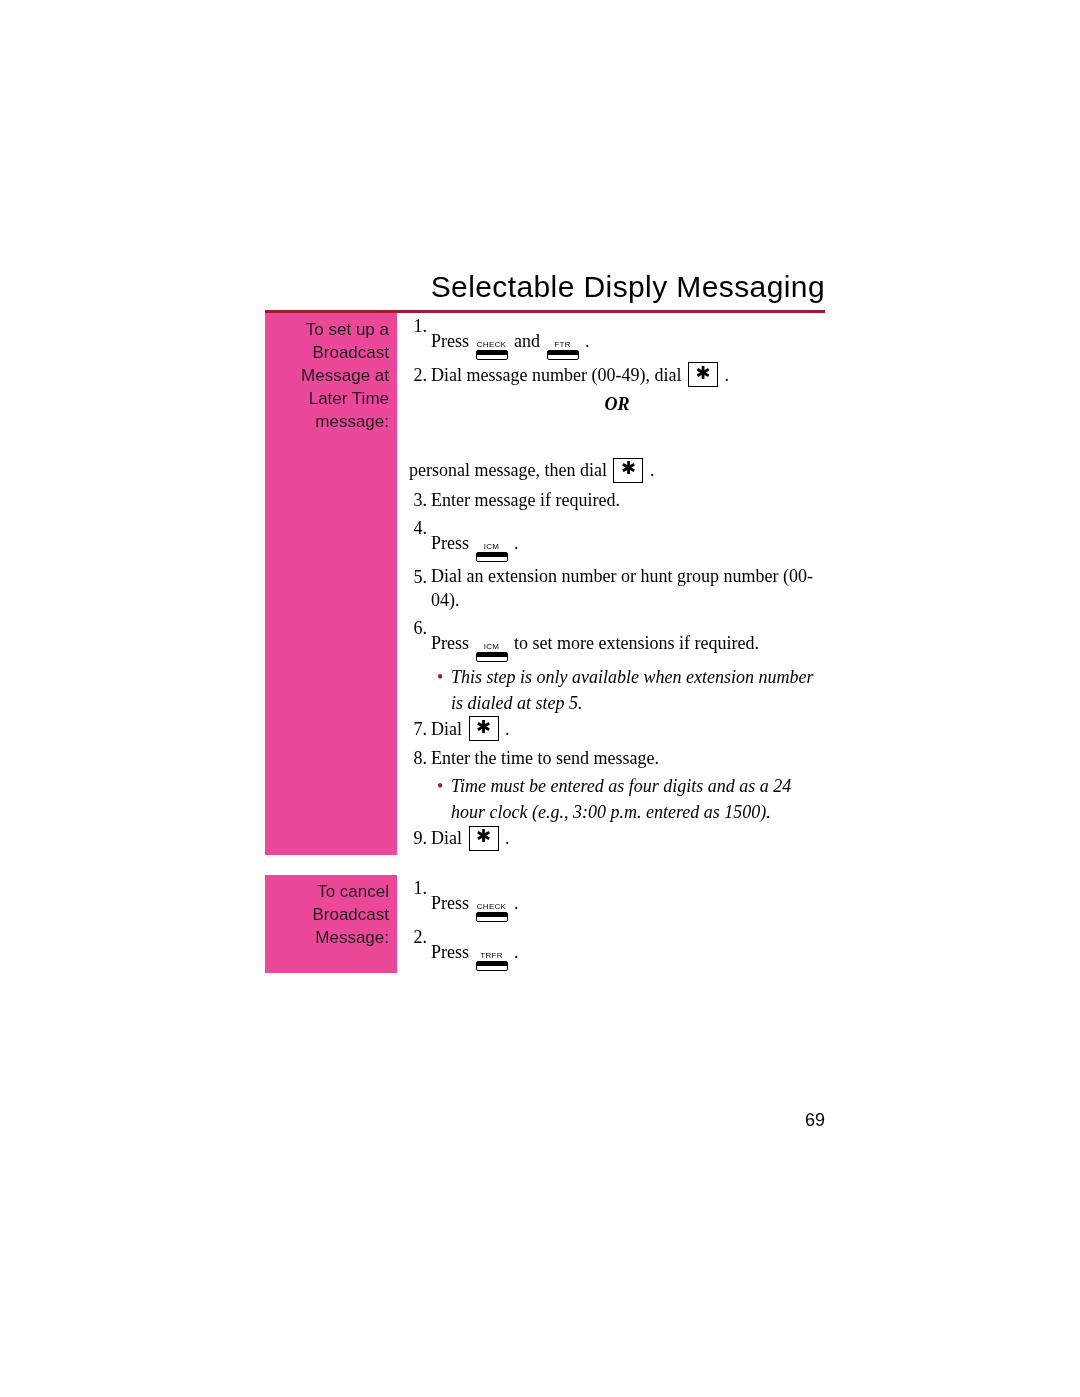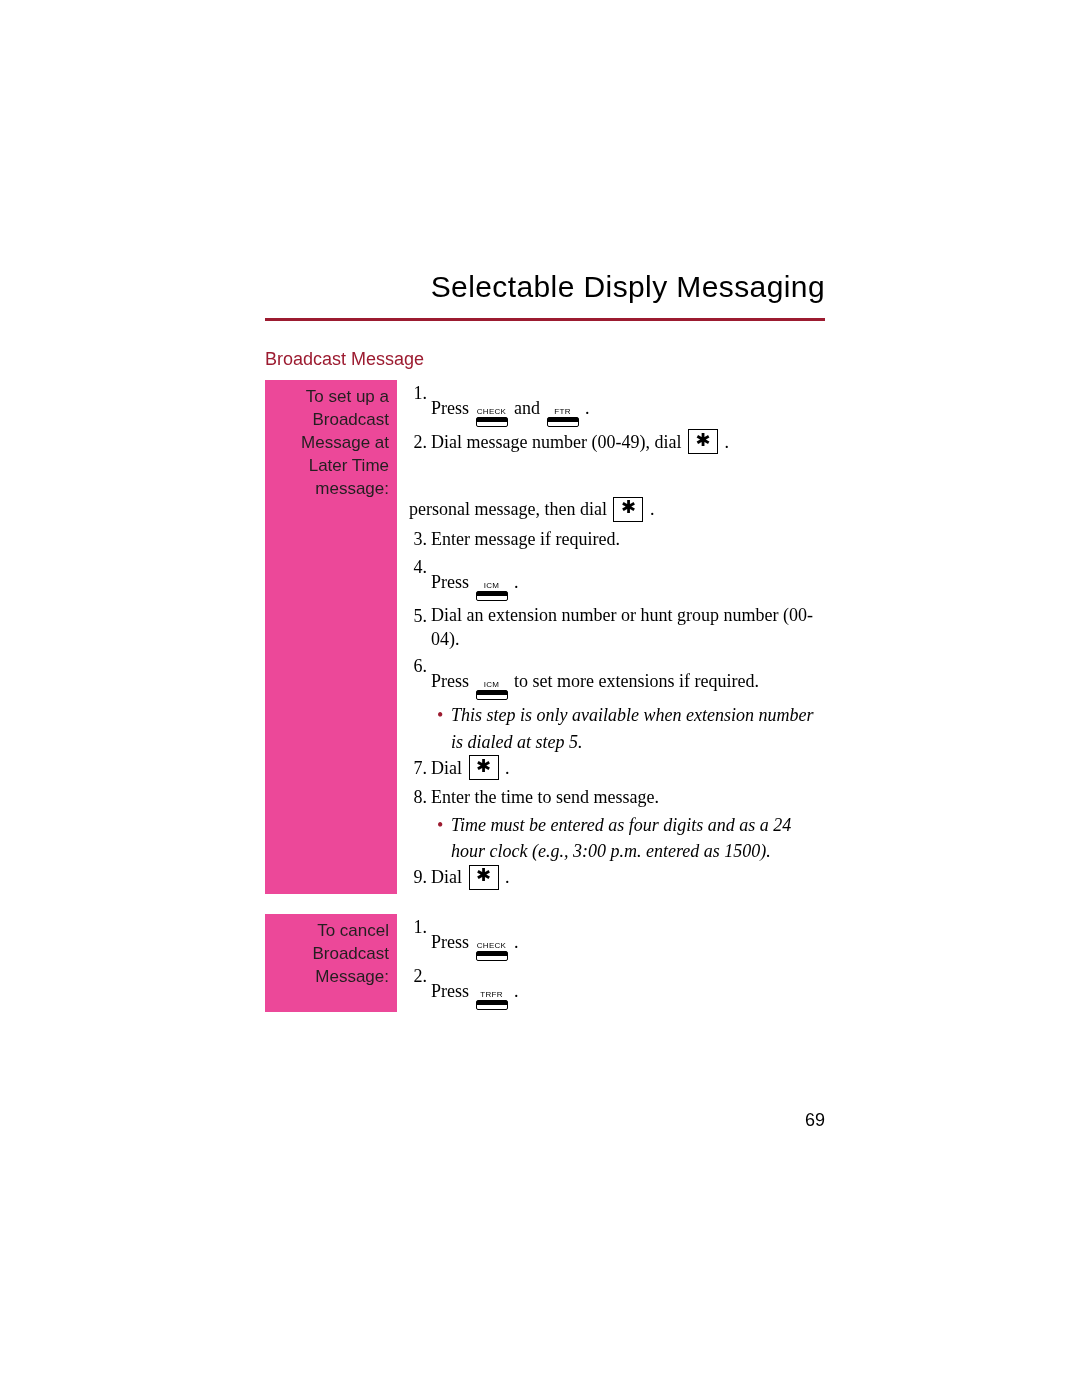--- a/index.html
+++ b/index.html
@@ -15,21 +15,21 @@
     position: absolute;
     top: 270px;
     left: 265px;
     width: 560px;
   }
   .title {
     font-family: Arial, Helvetica, sans-serif;
     font-size: 30px;
     font-weight: 400;
     text-align: right;
-    padding-bottom: 14px;
+    padding-bottom: 6px;
     border-bottom: 3px solid #9c1b30;
     letter-spacing: 0.4px;
   }
   .section-heading {
     font-family: Arial, Helvetica, sans-serif;
     font-size: 18px;
     color: #9c1b30;
     margin-top: 28px;
     margin-bottom: 10px;
   }
@@ -140,21 +140,20 @@
     text-align: right;
     font-family: Arial, Helvetica, sans-serif;
     font-size: 18px;
   }
 </style>
 </head>
 <body>
 
 <div class="page">
   <div class="title">Selectable Disply Messaging</div>
-  <div class="section-heading">Broadcast Message</div>
 
   <div class="block">
     <div class="side">To set up a Broadcast Message at Later Time message:</div>
     <div class="steps">
 
       <div class="step">
         <div class="step-num">1.</div>
         <div class="step-body">
           <span>Press</span>
           <span class="btn-flat"><span class="lbl">CHECK</span><span class="cap"></span></span>
@@ -166,20 +165,21 @@
 
       <div class="step">
         <div class="step-num">2.</div>
         <div class="step-body">
           <span>Dial message number (00-49), dial</span>
           <span class="key-star"></span>
           <span>.</span>
         </div>
       </div>
 
+      <div class="or">OR</div>
 
       <div class="step" style="margin-top:18px;flex-direction:column;">
         <div class="step-num"></div>
         <div class="step-body">
           <span>personal message, then dial</span>
           <span class="key-star"></span>
           <span>.</span>
         </div>
       </div>
 

